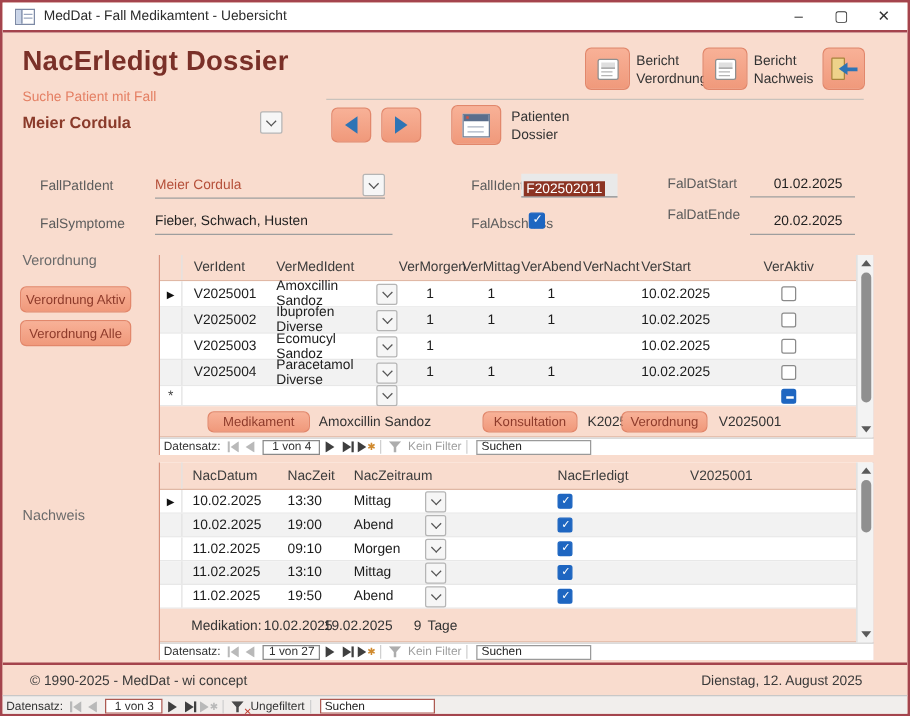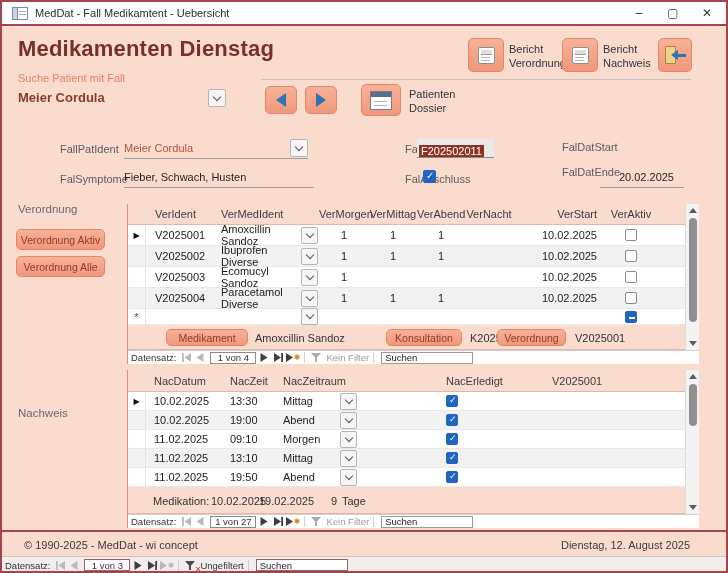--- a/index.html
+++ b/index.html
@@ -50,21 +50,21 @@
   .form-glyph { position:relative; width:22px; height:19px; background:#fff; border:1px solid #6f7e95; }
   .form-glyph:before { content:""; position:absolute; left:0; top:0; right:0; height:5px; background:#5a6e8c; }
   .form-glyph:after { content:""; position:absolute; left:2px; top:1.5px; width:2px; height:2px; background:#d6513e; }
   .form-glyph .lines { position:absolute; left:3px; top:9px; width:13px; height:1px; background:#aab4c4; box-shadow:0 4px 0 #aab4c4; }
   .exit-glyph { position:relative; width:22px; height:18px; }
   .exit-glyph .door { position:absolute; left:1px; top:0; width:11px; height:18px; background:#eed28a; border:1px solid #a8843c; border-radius:1px; }
   .exit-glyph .arr-shaft { position:absolute; right:0; top:7.5px; width:9px; height:3px; background:#2e74b5; }
   .exit-glyph .arr-head { position:absolute; left:7px; top:4px; width:0; height:0;
     border-top:5px solid transparent; border-bottom:5px solid transparent; border-right:7px solid #2e74b5; }
   
-  .flabel { position:absolute; font-size:11px; color:#5c5c5c;margin-left:28px; }
+  .flabel { position:absolute; font-size:11px; color:#5c5c5c; }
   .fvalue { font-size:11px; color:#1f1f1f; }
   .uline { border-bottom:1px solid #9e9e9e; }
   #fallpat-combo { position:absolute; left:122px; top:136px; width:184px; height:21px; }
   #fallpat-combo .val { position:absolute; left:0; top:4px; font-size:11px; color:#b5503a; }
   #fallpat-combo .dd { position:absolute; right:0; top:1px; }
   #fallident-box { position:absolute; left:415px; top:137px; width:77px; height:19px;
     background:#e9e9e9; border-bottom:1px solid #8a8a8a; padding:2px 0 0 2px; }
   #fallident-box span { background:#8c3423; color:#fff; font-size:11px; padding:0 2px; }
   .cb { position:relative; display:inline-block; width:13px; height:13px; background:#fff;
     border:1px solid #8a8a8a; border-radius:2px; }
@@ -86,21 +86,21 @@
   .grow { display:flex; align-items:center; font-size:11px; color:#1c1c1c;
     background:#fff; border-bottom:1px solid #e8e8e8; }
   .grow.alt { background:#f2f2f2; }
   .grow.hdr { background:#f9dcce; color:#3c3c3c; border-bottom:1px solid #e0b8a5; }
   .grow > div { flex:none; }
   .selcol { width:18px; height:100%; border-right:1px solid #e2e2e2; display:flex; align-items:center; justify-content:center; }
   .selptr { font-size:8px; color:#111; }
   .selstar { font-size:11px; color:#444; }
   .vc1{width:70px;padding-left:9px}.vc2{width:85px;padding-left:5px}.vc3{width:18px}
   .vc4{width:50px;text-align:center}.vc5{width:48px;text-align:center}.vc6{width:48px;text-align:center}
-  .vc7{width:48px;text-align:center}.vc8{width:88px;text-align:right;padding-right:4px}
+  .vc7{width:48px;text-align:center}.vc8{width:88px;padding-right:4px}
   .vc9{width:60px;display:flex;align-items:center;justify-content:center}
   .nc1{width:76px;padding-left:8px}.nc2{width:56px;padding-left:8px}.nc3{width:62px;padding-left:5px}
   .nc4{width:18px}.nc5{width:190px;padding-left:88px;display:flex;align-items:center}
   .nc6{width:130px;padding-left:4px}
   .grid .dd { width:17px; height:17px; }
   .grid .cb { width:12px; height:12px; }
   .grid .cb.checked:after { font-size:9px; left:2px; top:-1px; }
   .sf-footer { position:absolute; left:0; width:557px; background:#f9dcce; border-bottom:1px solid #e0b8a5; }
   #sf-ver .sf-footer { top:121px; height:25px; }
   #sf-nac .sf-footer { top:117px; height:27px; }
@@ -148,21 +148,21 @@
   <div id="titlebar">
     <span class="tb-icon"></span>
     <span class="tb-title">MedDat - Fall Medikamtent - Uebersicht</span>
     <span class="tb-controls">
       <span class="tb-btn">–</span>
       <span class="tb-btn">▢</span>
       <span class="tb-btn">✕</span>
     </span>
   </div>
 
-  <div id="form-title">Medikamenten Dienstag</div>
+  <div id="form-title">NacErledigt Dossier</div>
   <div id="search-label">Suche Patient mit Fall</div>
   <div id="search-combo">
     <span class="val">Meier Cordula</span>
     <span class="dd">
         <span class="chev"></span>
       </span>
   </div>
   <div id="hdr-rule"></div>
 
   <div id="nav-prev" class="btn-s">
@@ -199,20 +199,21 @@
     <span class="val">Meier Cordula</span>
     <span class="dd">
         <span class="chev"></span>
       </span>
   </div>
   <div class="flabel" style="left:375px;top:141px">FallIdent</div>
   <div id="fallident-box">
     <span>F202502011</span>
   </div>
   <div class="flabel" style="left:532px;top:139px">FalDatStart</div>
+  <div class="fvalue uline" style="position:absolute;left:598px;top:135px;width:84px;height:21px;text-align:right;padding:4px 10px 0 0">01.02.2025</div>
 
   <div class="flabel" style="left:30px;top:171px">FalSymptome</div>
   <div class="fvalue uline" style="position:absolute;left:122px;top:165px;width:190px;height:21px;padding-top:4px">Fieber, Schwach, Husten</div>
   <div class="flabel" style="left:375px;top:171px">FalAbschluss</div>
   <span class="cb checked" style="position:absolute;left:421px;top:168px"></span>
   <div class="flabel" style="left:532px;top:164px">FalDatEnde</div>
   <div class="fvalue uline" style="position:absolute;left:598px;top:165px;width:84px;height:21px;text-align:right;padding:4px 10px 0 0">20.02.2025</div>
 
   <div id="ver-label">Verordnung</div>
   <div id="btn-ver-alle" class="btn-s">Verordnung Alle</div>

